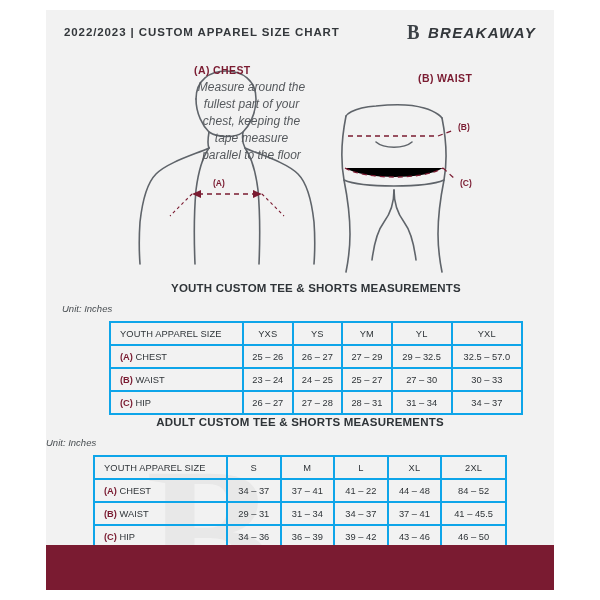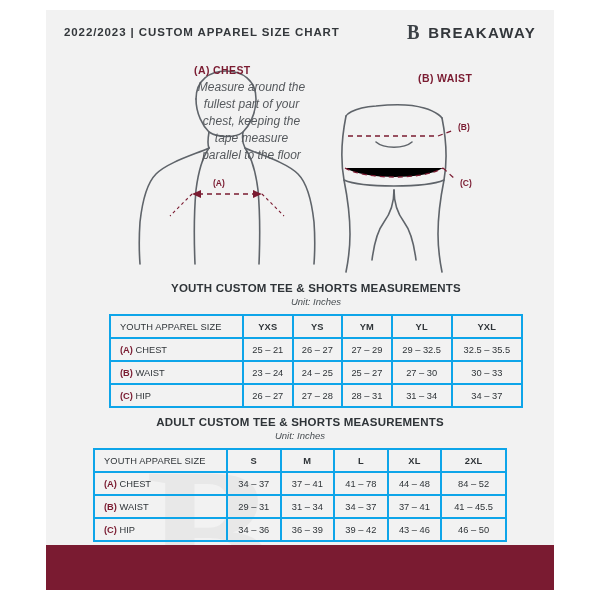--- a/index.html
+++ b/index.html
@@ -78,20 +78,21 @@
     font-weight: bold;
     color: #3c4146;
     line-height: 1;
     transform: scaleX(0.85);
   }
   .brand-name {
     font-size: 15px;
     font-weight: bold;
     letter-spacing: 1.3px;
     color: #33373b;
+    font-style: italic;
   }
   
   .diagram {
     position: absolute;
     left: 0;
     top: 44px;
     width: 508px;
     height: 230px;
   }
   .cap {
@@ -114,25 +115,24 @@
 
   
   .tbl-title {
     text-align: center;
     font-size: 11.5px;
     font-weight: bold;
     color: #2f3438;
     letter-spacing: 0.2px;
   }
   .tbl-sub {
-    text-align: center;
     font-size: 9.5px;
     font-style: italic;
     color: #4a4f53;
-    margin-top: 2px;
+    margin-top: 9px;
   }
   table {
     border-collapse: collapse;
     width: 414px;
     margin: 7px auto 0 auto;
     background: transparent;
   }
   table td {
     border: 2px solid #0ea5e9;
     height: 21px;
@@ -142,21 +142,21 @@
     padding: 0 2px;
   }
   table td.rowhead {
     text-align: left;
     padding-left: 9px;
     width: 120px;
     font-size: 9.3px;
   }
   table tr.head td {
     font-size: 9.3px;
-    font-weight: bold;
+    font-weight: normal;
     letter-spacing: 0.2px;
   }
   table tr.head td.rowhead {
     font-weight: normal;
     letter-spacing: 0.1px;
   }
   .tag {
     color: #7a1b31;
     font-weight: bold;
   }
@@ -254,25 +254,25 @@
             <tr class="head">
           <td class="rowhead">YOUTH APPAREL SIZE</td>
           <td>YXS</td>
           <td>YS</td>
           <td>YM</td>
           <td>YL</td>
           <td>YXL</td>
         </tr>
         <tr>
           <td class="rowhead"><span class="tag">(A)</span> <span>CHEST</span></td>
-          <td>25 – 21</td>
+          <td>25 – 26</td>
           <td>26 – 27</td>
           <td>27 – 29</td>
           <td>29 – 32.5</td>
-          <td>32.5 – 35.5</td>
+          <td>32.5 – 57.0</td>
         </tr>
         <tr>
           <td class="rowhead"><span class="tag">(B)</span> <span>WAIST</span></td>
           <td>23 – 24</td>
           <td>24 – 25</td>
           <td>25 – 27</td>
           <td>27 – 30</td>
           <td>30 – 33</td>
         </tr>
         <tr>
@@ -297,21 +297,21 @@
           <td>S</td>
           <td>M</td>
           <td>L</td>
           <td>XL</td>
           <td>2XL</td>
         </tr>
         <tr>
           <td class="rowhead"><span class="tag">(A)</span> <span>CHEST</span></td>
           <td>34 – 37</td>
           <td>37 – 41</td>
-          <td>41 – 78</td>
+          <td>41 – 22</td>
           <td>44 – 48</td>
           <td>84 – 52</td>
         </tr>
         <tr>
           <td class="rowhead"><span class="tag">(B)</span> <span>WAIST</span></td>
           <td>29 – 31</td>
           <td>31 – 34</td>
           <td>34 – 37</td>
           <td>37 – 41</td>
           <td>41 – 45.5</td>

